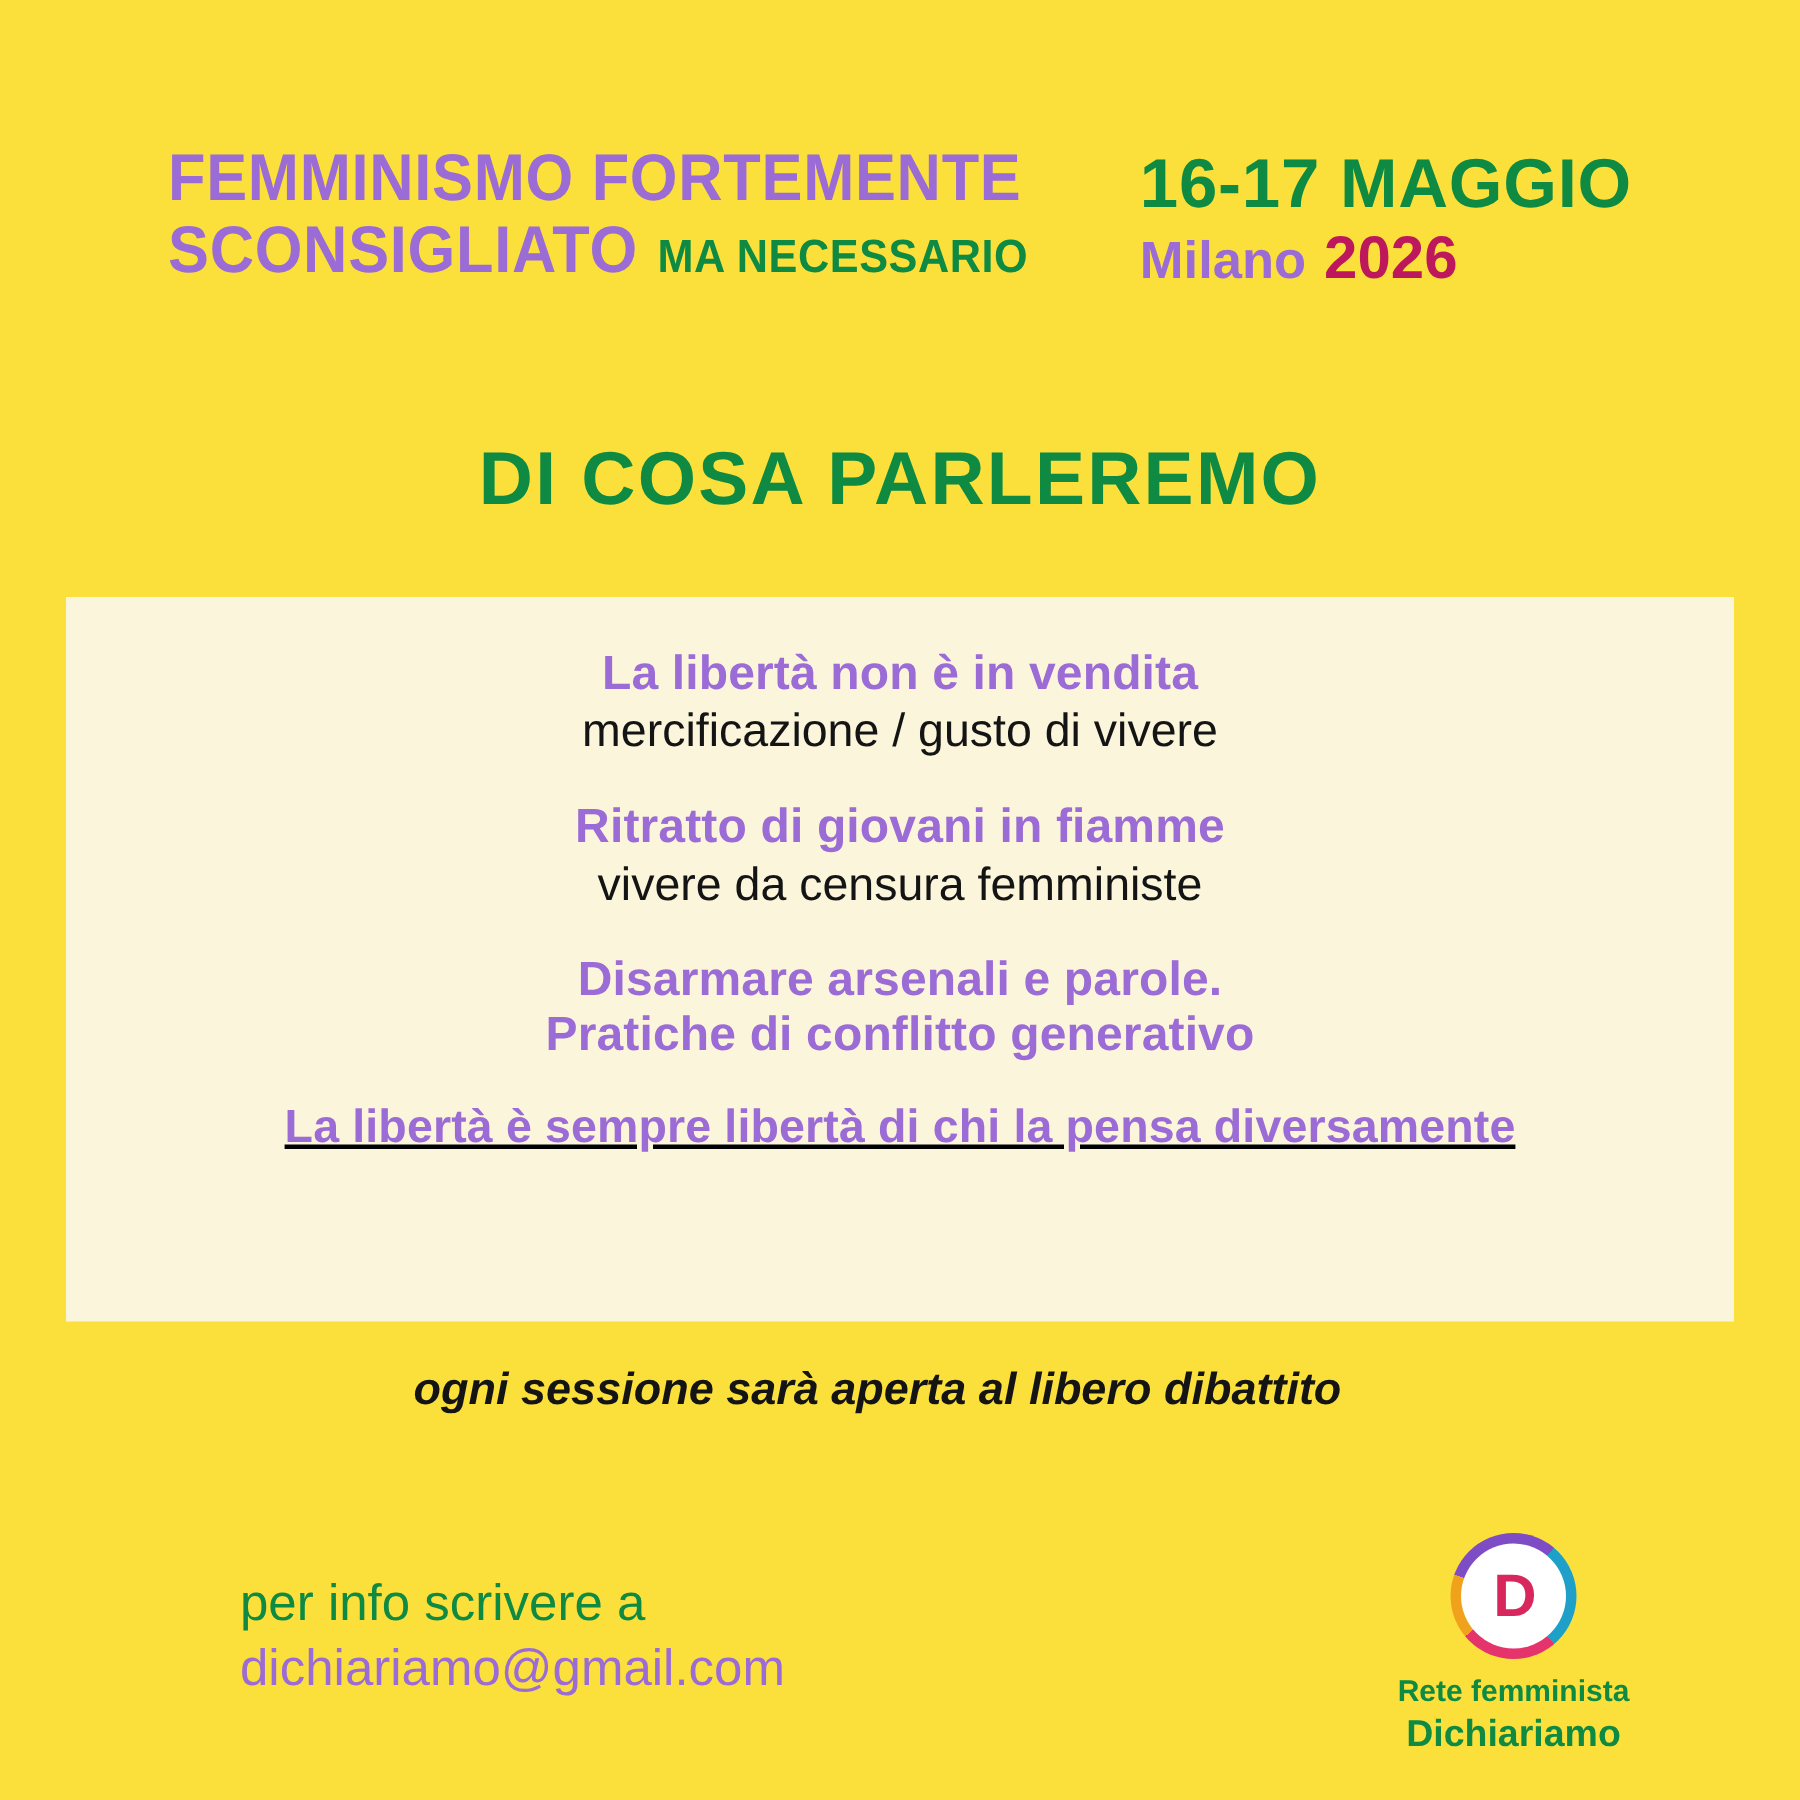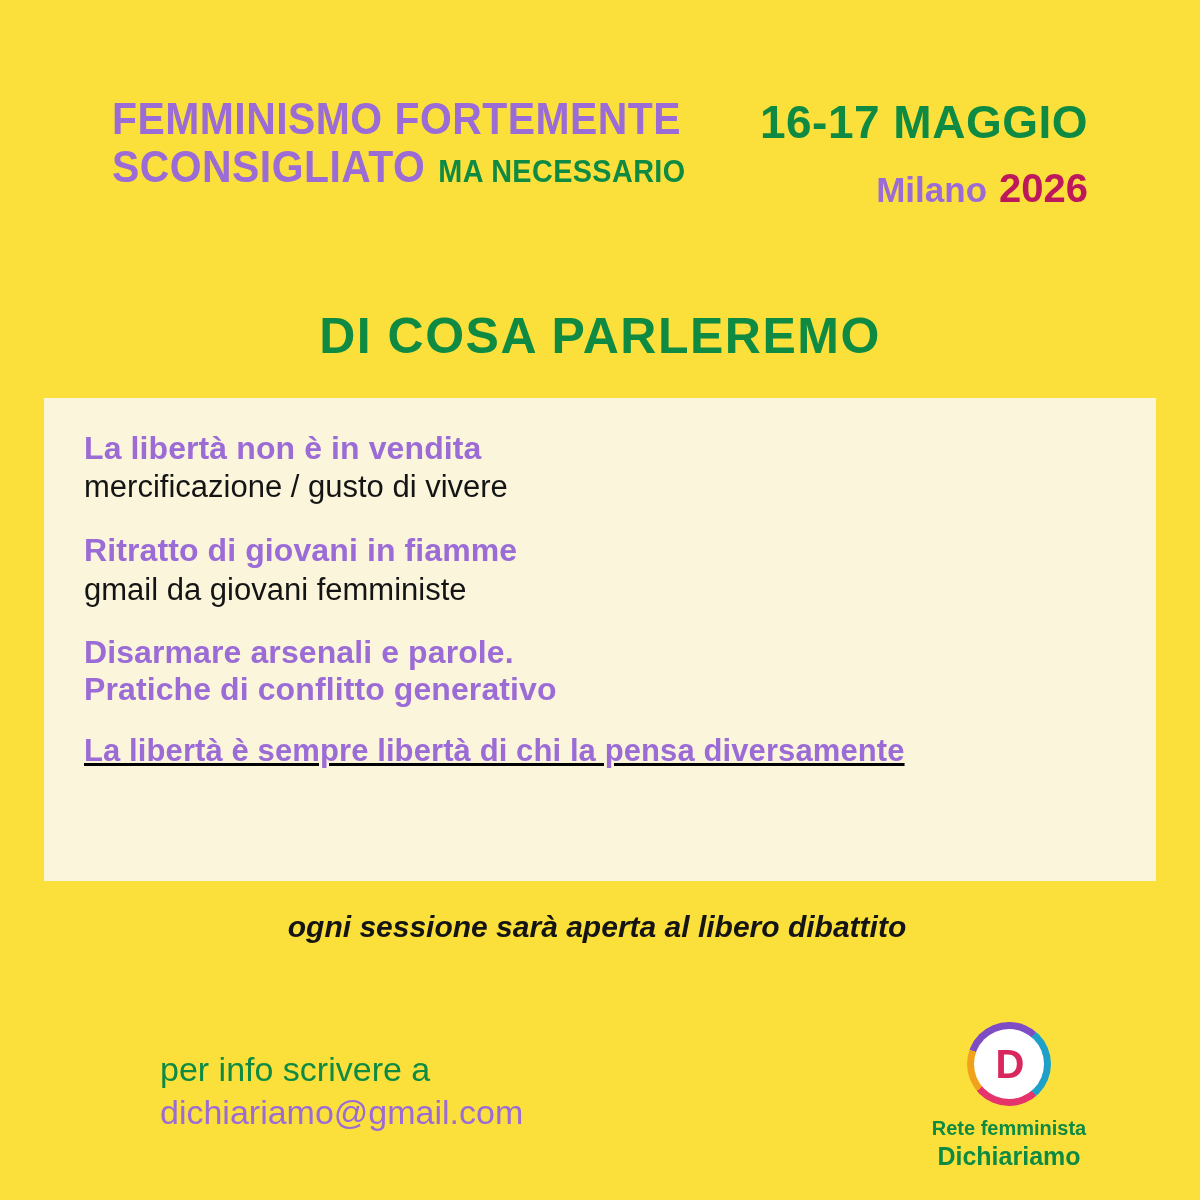--- a/index.html
+++ b/index.html
@@ -81,42 +81,41 @@
     font-size: 46px;
     font-weight: 800;
     color: #0E8A43;
     letter-spacing: 0.5px;
     line-height: 1.05;
     text-transform: uppercase;
     white-space: nowrap;
   }
   .date-sub {
     display: flex;
-    justify-content: flex-end;
     align-items: baseline;
     gap: 12px;
     line-height: 1.1;
-    margin-top: 20px;
+    margin-top: 4px;
     white-space: nowrap;
   }
   .date-city {
     font-size: 35px;
     font-weight: 700;
     color: #9B6BD6;
   }
   .date-year {
     font-size: 40px;
     font-weight: 800;
     color: #be185d;
   }
 
   
   .section-heading {
     position: absolute;
-    top: 307px;
+    top: 290px;
     left: 0;
     width: 1200px;
     text-align: center;
     font-size: 50px;
     font-weight: 800;
     color: #0E8A43;
     letter-spacing: 1.5px;
     text-transform: uppercase;
   }
 
@@ -126,20 +125,21 @@
     top: 398px;
     left: 44px;
     width: 1112px;
     height: 483px;
     background: #FBF5DC;
     box-sizing: border-box;
     padding: 32px 40px 0 40px;
   }
 
   .topic {
+    text-align: center;
     margin-bottom: 26px;
   }
   .topic:last-child {
     margin-bottom: 0;
     text-decoration: underline;
   }
   .topic-title {
     font-size: 32px;
     font-weight: 800;
     color: #9B6BD6;
@@ -161,21 +161,20 @@
   .note {
     position: absolute;
     top: 910px;
     left: 0;
     width: 1170px;
     text-align: center;
     font-size: 30px;
     font-style: italic;
     font-weight: 700;
     color: #141414;
-    padding-left: 12px;
   }
 
   
   .contact {
     position: absolute;
     left: 120px;
     top: 1048px;
     line-height: 1.25;
     margin-left: 40px;
   }
@@ -272,21 +271,21 @@
 
   <div class="panel">
 
     <div class="topic">
       <div class="topic-title">La libertà non è in vendita</div>
       <div class="topic-sub">mercificazione / gusto di vivere</div>
     </div>
 
     <div class="topic">
       <div class="topic-title">Ritratto di giovani in fiamme</div>
-      <div class="topic-sub">gmail da giovani femministe</div>
+      <div class="topic-sub">vivere da censura femministe</div>
     </div>
 
     <div class="topic">
       <div class="topic-title">Disarmare arsenali e parole.</div>
       <div class="topic-title">Pratiche di conflitto generativo</div>
     </div>
 
     <div class="topic topic-wide">
       <div class="topic-title">La libertà è sempre libertà di chi la pensa diversamente</div>
     </div>

